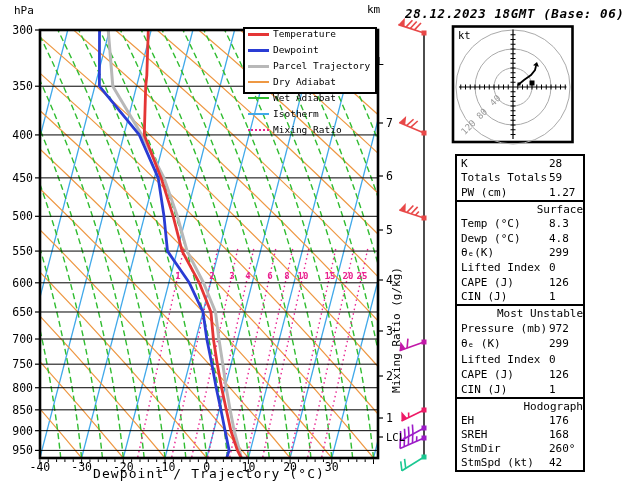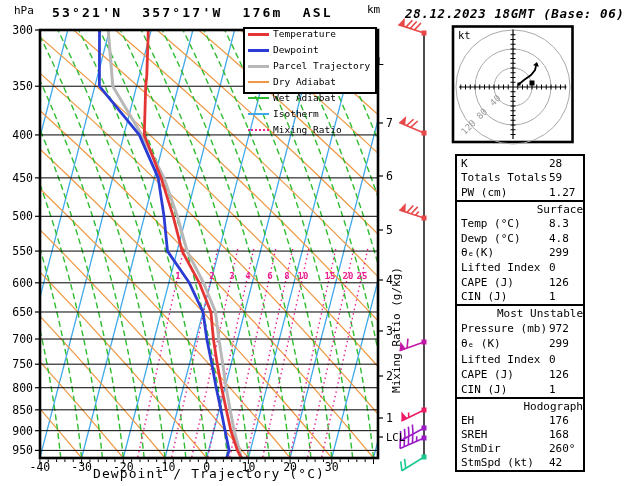--- a/index.html
+++ b/index.html
@@ -360,21 +360,20 @@
         <text transform="translate(484.0089,115.9911) rotate(-45)" fill="#999" font-size="9" text-anchor="middle" font-family="DejaVu Sans Mono, monospace">80</text>
         <text transform="translate(470.574,129.426) rotate(-45)" fill="#999" font-size="9" text-anchor="middle" font-family="DejaVu Sans Mono, monospace">120</text>
         <polyline points="518,85 524,80 531,75 535,70 536,66" fill="none" stroke="#000" stroke-width="1.8"></polyline>
         <polygon points="536.9701425001454,62.11942999941867 538.910427500436,66.727606875109 533.089572499564,65.272393124891" fill="#000"></polygon>
         <rect x="529.5" y="80.5" width="5" height="5" fill="#000"></rect>
         <rect x="517.5" y="82.5" width="3" height="3" fill="#000"></rect>
       </g>
     </svg>
 
   <div class="abs" id="pressure-unit">hPa</div>
-  <div class="abs" id="page-title">53°21'N  357°17'W  176m  ASL</div>
   <div class="abs" id="alt-unit-km">km</div>
   <div class="abs" id="alt-unit-asl">ASL</div>
   <div class="abs" id="datetime">28.12.2023 18GMT (Base: 06)</div>
   <div class="abs" id="x-axis-label">Dewpoint / Trajectory (°C)</div>
   <div class="abs" id="lcl-label">LCL</div>
   <div class="abs" id="mixing-axis-label">Mixing Ratio (g/kg)</div>
   <div class="abs" id="kt-label">kt</div>
   <div class="abs" id="legend-box"><div class="legend-row"><span class="legend-swatch" style="border-top: 3px solid rgb(228, 53, 53);"></span><span class="legend-label">Temperature</span></div><div class="legend-row"><span class="legend-swatch" style="border-top: 3px solid rgb(42, 60, 212);"></span><span class="legend-label">Dewpoint</span></div><div class="legend-row"><span class="legend-swatch" style="border-top: 3px solid rgb(184, 184, 184);"></span><span class="legend-label">Parcel Trajectory</span></div><div class="legend-row"><span class="legend-swatch" style="border-top: 2px solid rgb(238, 152, 67);"></span><span class="legend-label">Dry Adiabat</span></div><div class="legend-row"><span class="legend-swatch" style="border-top: 2px solid rgb(48, 188, 48);"></span><span class="legend-label">Wet Adiabat</span></div><div class="legend-row"><span class="legend-swatch" style="border-top: 2px solid rgb(65, 169, 234);"></span><span class="legend-label">Isotherm</span></div><div class="legend-row"><span class="legend-swatch" style="border-top: 2px dotted rgb(233, 36, 144);"></span><span class="legend-label">Mixing Ratio</span></div></div>
   <div class="abs" id="tables-root"><div class="stat-box" style="height: 44px;"><div class="stat-row"><span class="stat-label">K</span><span class="stat-value">28</span></div><div class="stat-row"><span class="stat-label">Totals Totals</span><span class="stat-value">59</span></div><div class="stat-row"><span class="stat-label">PW (cm)</span><span class="stat-value">1.27</span></div></div><div class="stat-box" style="height: 102px;"><div class="stat-row stat-header">Surface</div><div class="stat-row"><span class="stat-label">Temp (°C)</span><span class="stat-value">8.3</span></div><div class="stat-row"><span class="stat-label">Dewp (°C)</span><span class="stat-value">4.8</span></div><div class="stat-row"><span class="stat-label">θₑ(K)</span><span class="stat-value">299</span></div><div class="stat-row"><span class="stat-label">Lifted Index</span><span class="stat-value">0</span></div><div class="stat-row"><span class="stat-label">CAPE (J)</span><span class="stat-value">126</span></div><div class="stat-row"><span class="stat-label">CIN (J)</span><span class="stat-value">1</span></div></div><div class="stat-box" style="height: 91px;"><div class="stat-row stat-header">Most Unstable</div><div class="stat-row"><span class="stat-label">Pressure (mb)</span><span class="stat-value">972</span></div><div class="stat-row"><span class="stat-label">θₑ (K)</span><span class="stat-value">299</span></div><div class="stat-row"><span class="stat-label">Lifted Index</span><span class="stat-value">0</span></div><div class="stat-row"><span class="stat-label">CAPE (J)</span><span class="stat-value">126</span></div><div class="stat-row"><span class="stat-label">CIN (J)</span><span class="stat-value">1</span></div></div><div class="stat-box" style="height: 71px;"><div class="stat-row stat-header">Hodograph</div><div class="stat-row"><span class="stat-label">EH</span><span class="stat-value">176</span></div><div class="stat-row"><span class="stat-label">SREH</span><span class="stat-value">168</span></div><div class="stat-row"><span class="stat-label">StmDir</span><span class="stat-value">260°</span></div><div class="stat-row"><span class="stat-label">StmSpd (kt)</span><span class="stat-value">42</span></div></div></div>
 </div>

